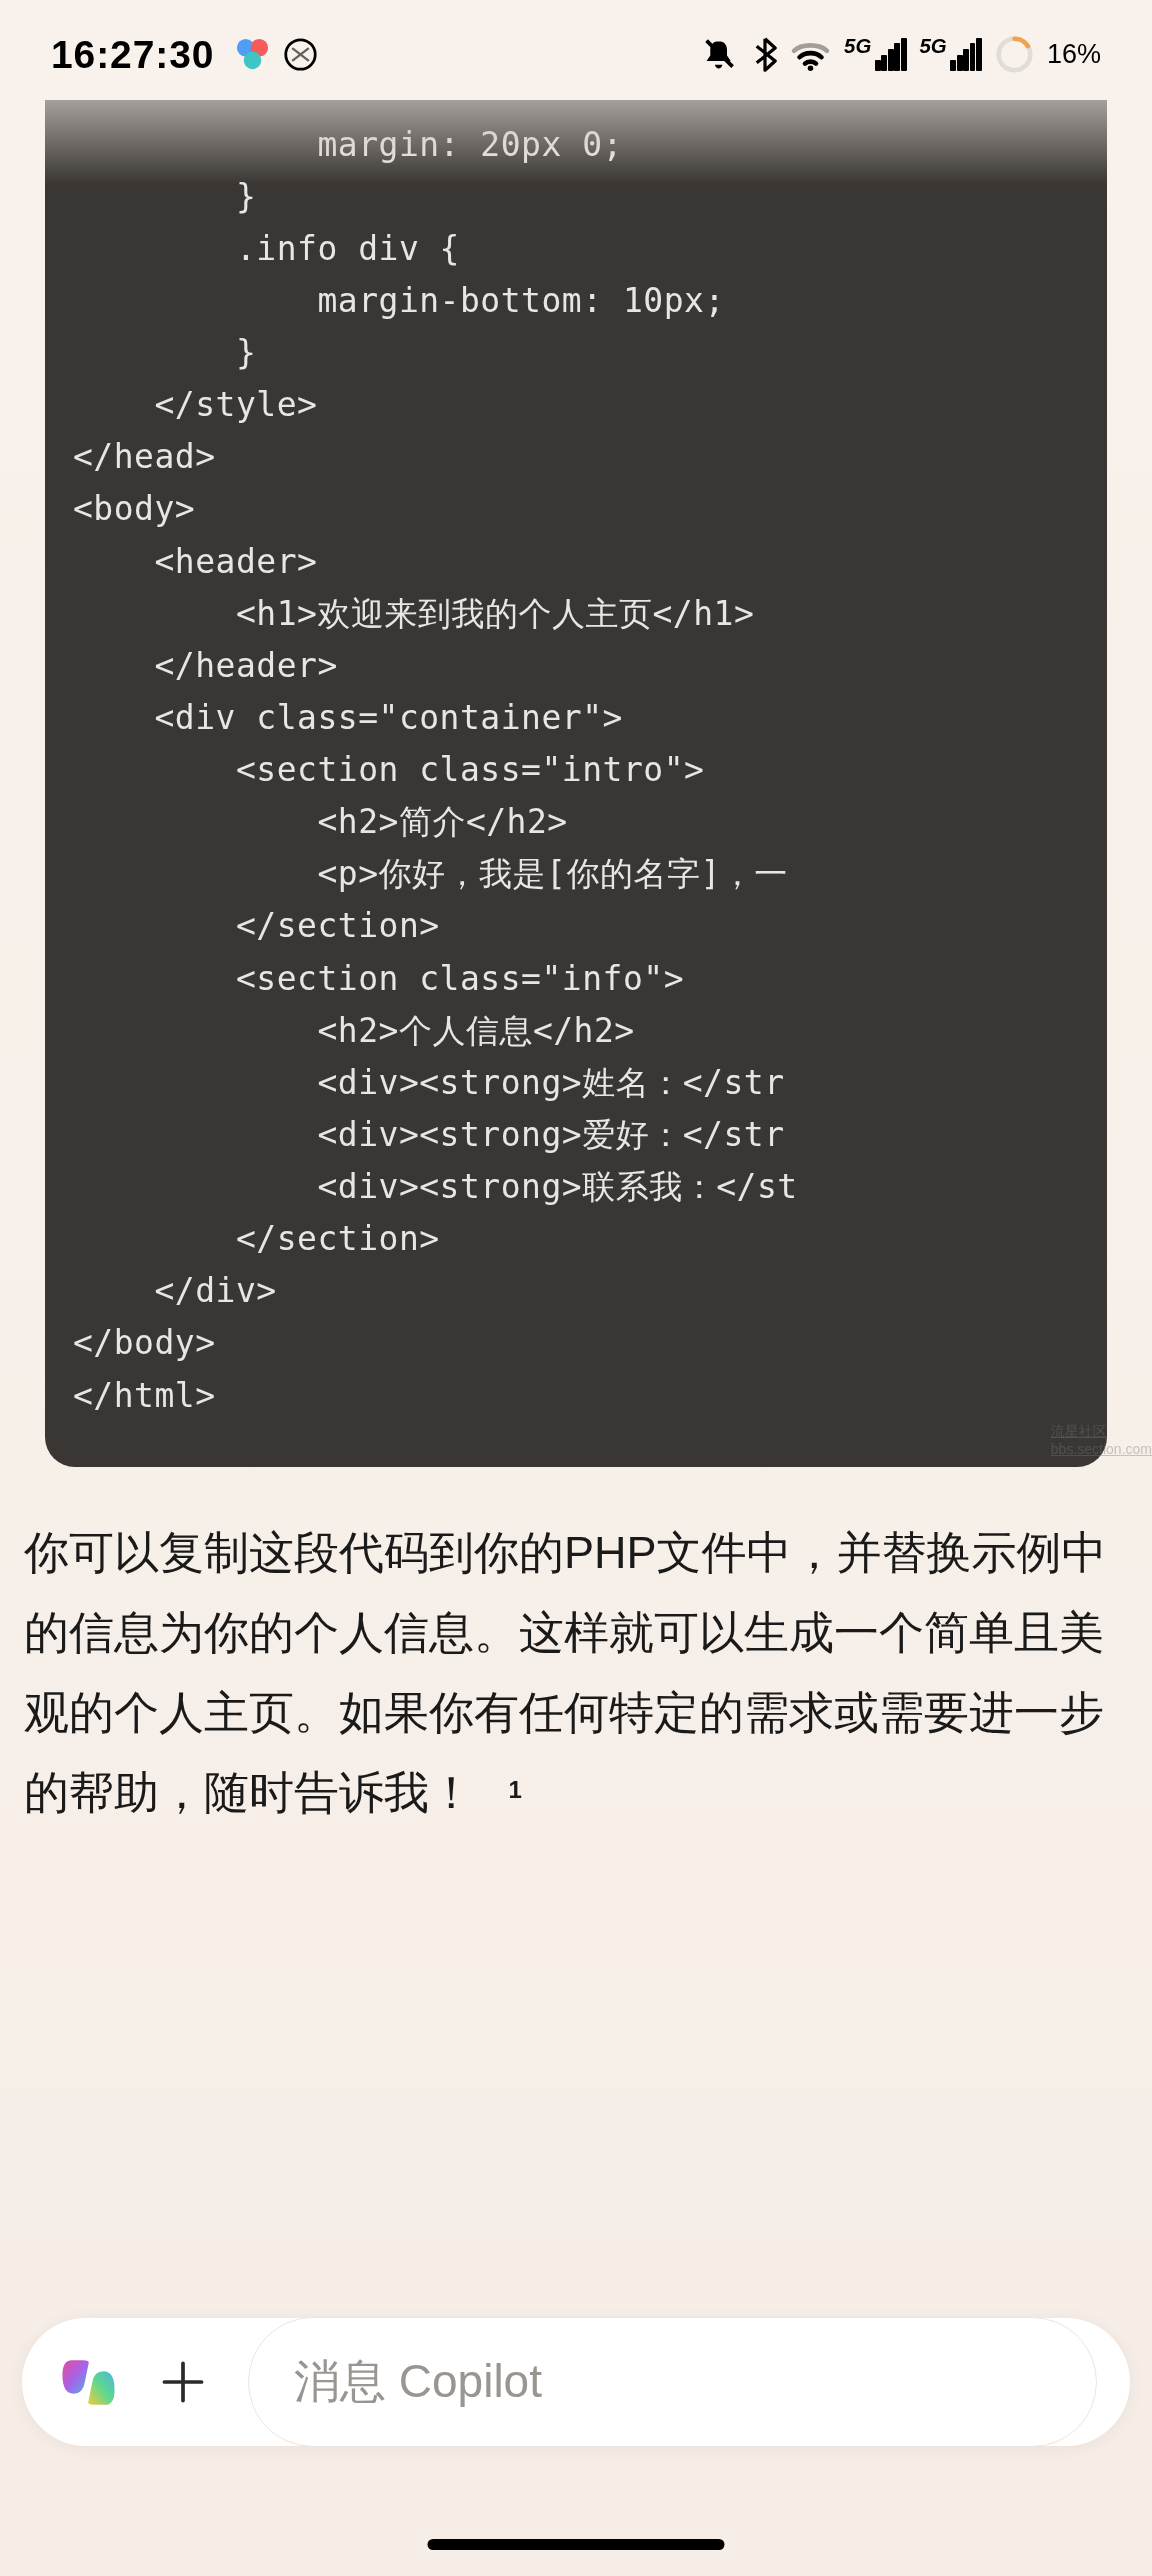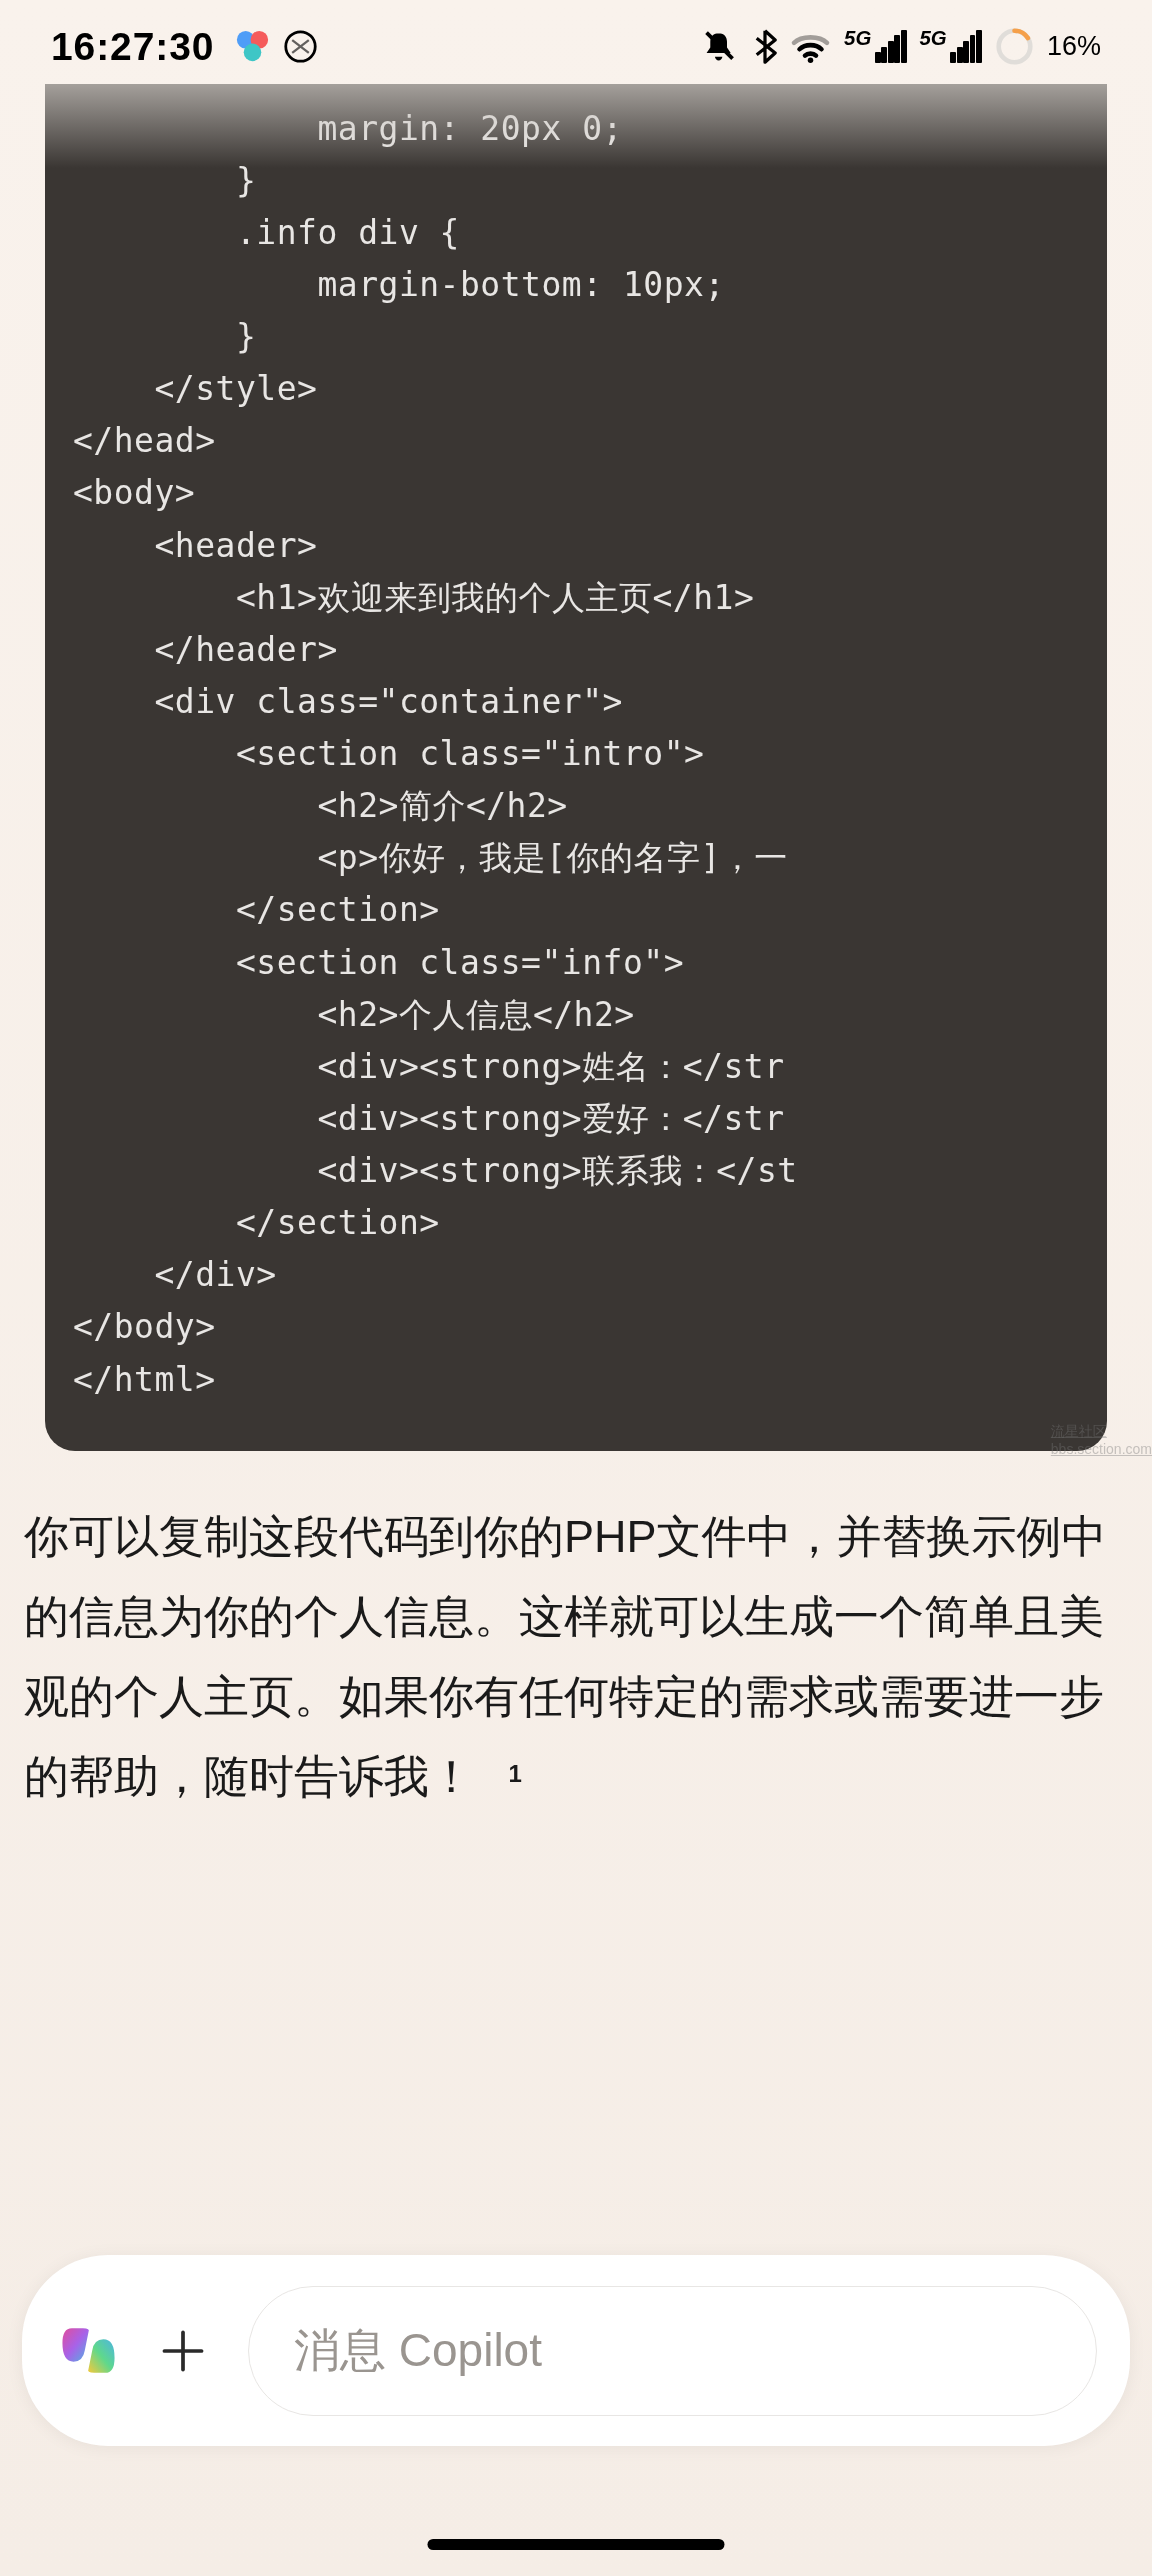--- a/index.html
+++ b/index.html
@@ -15,21 +15,21 @@
       font-family: -apple-system, BlinkMacSystemFont, "Segoe UI", sans-serif;
       position: relative;
       overflow: hidden;
     }
     
     .status-bar {
       display: flex;
       justify-content: space-between;
       align-items: center;
       padding: 28px 51px 18.6px 51px;
-      height: 84px;
+      height: 100px;
     }
     
     .status-left {
       display: flex;
       align-items: center;
       gap: 18.6px;
     }
     
     .time {
       font-size: 39px;
@@ -144,21 +144,21 @@
       margin-left: 22px;
       position: relative;
       top: 5.6px;
     }
     
     .input-bar {
       position: absolute;
       bottom: 130px;
       left: 22px;
       right: 22px;
-      height: 191px;
+      height: 128px;
       background: #fff;
       border-radius: 86px;
       display: flex;
       align-items: center;
       padding: 0 33px;
       box-shadow: 0 1.9px 18.6px rgba(0,0,0,0.06);
     }
     
     .copilot-logo {
       width: 67px;

